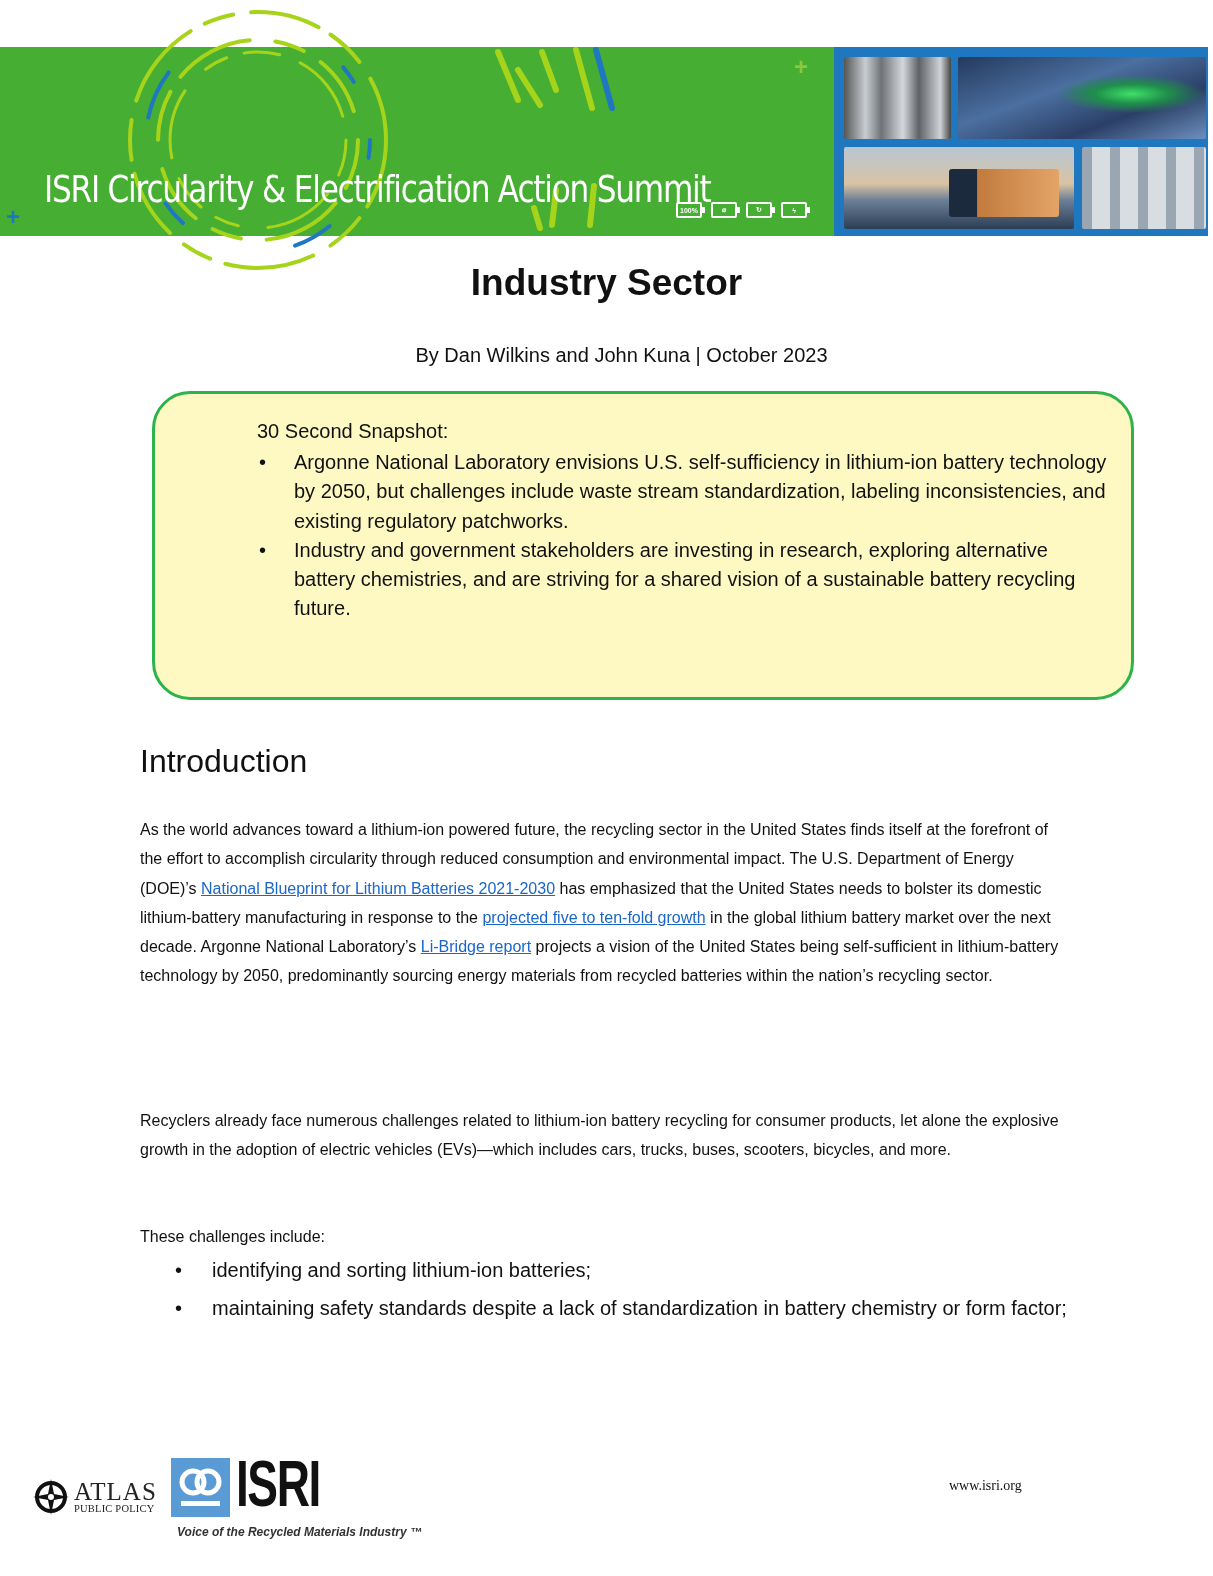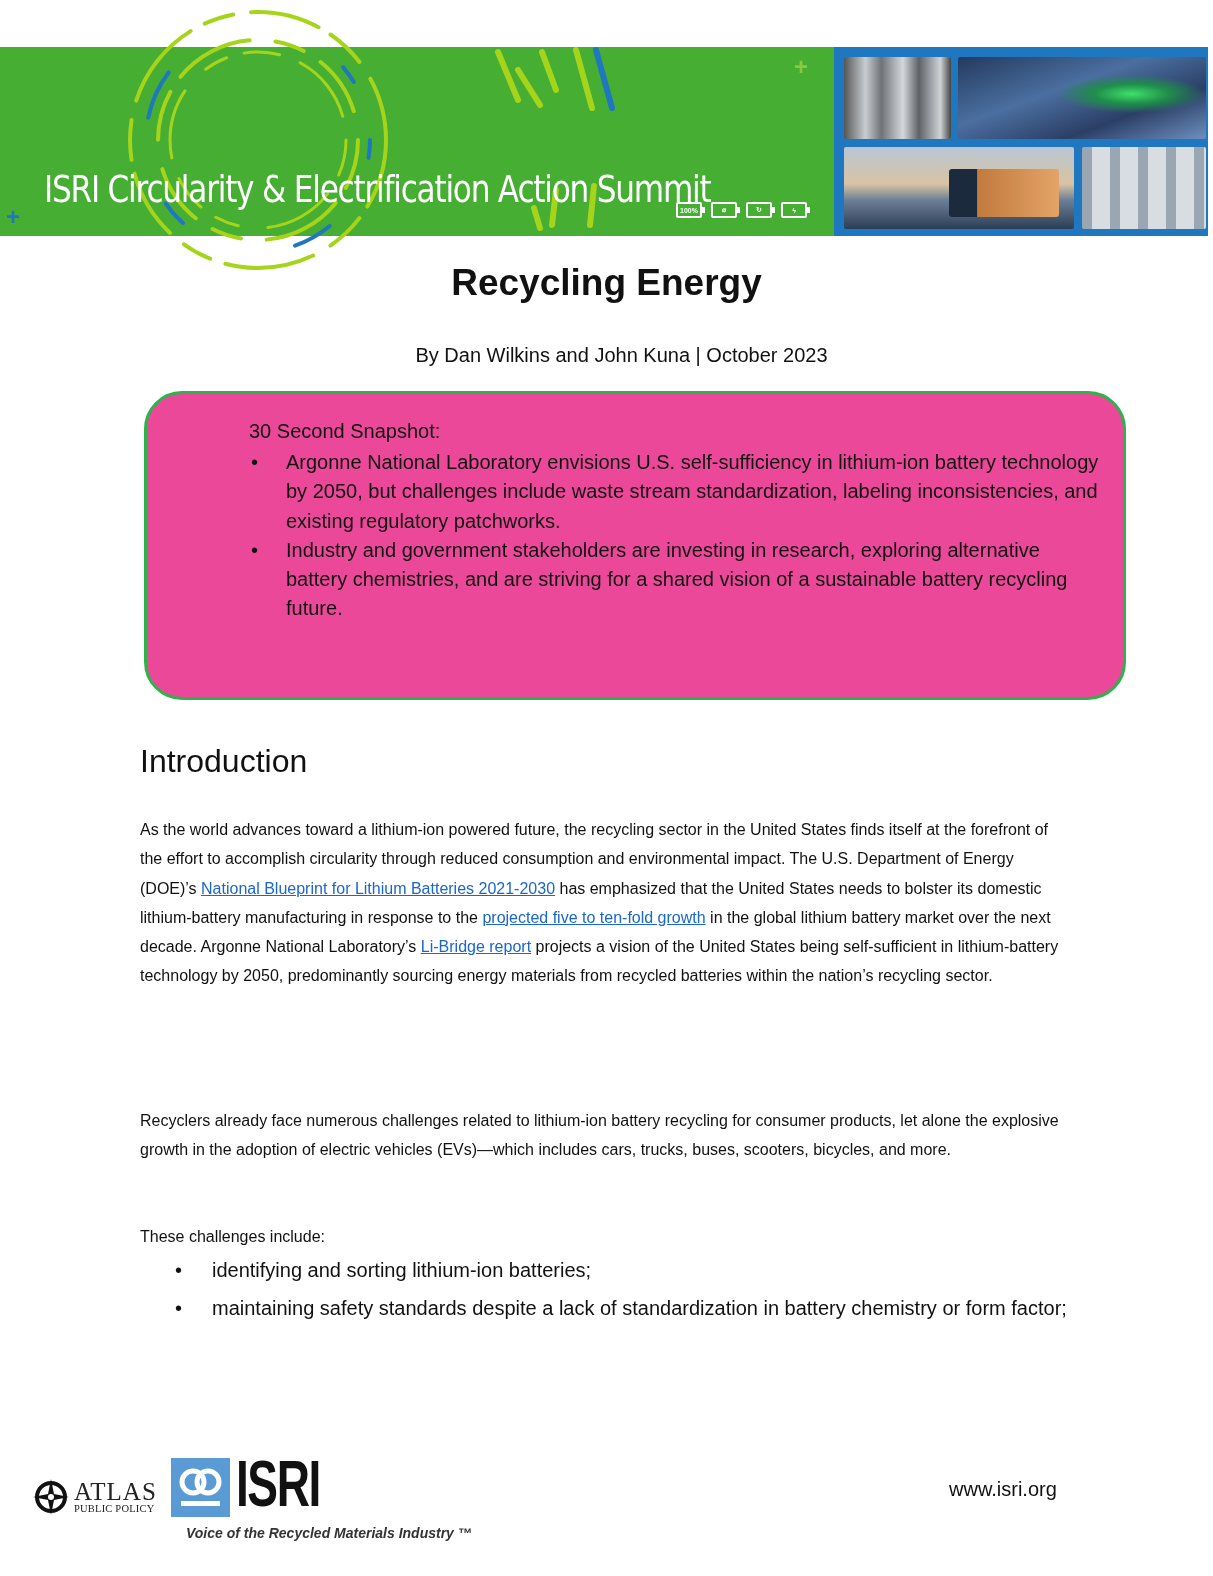--- a/index.html
+++ b/index.html
@@ -13,42 +13,42 @@
   .photo-panel { position:absolute; left:830px; top:47px; width:378px; height:189px; background:#1f78bf; border-left:4px solid #46ae32; box-sizing:border-box; }
   .photo { position:absolute; border-radius:2px; }
   .ph1 { left:10px; top:10px; width:107px; height:82px; background:linear-gradient(90deg,#555 0%,#c8cdd2 20%,#6f7378 35%,#d4d7db 55%,#5e6166 70%,#cfd3d6 90%,#444 100%); }
   .ph2 { left:124px; top:10px; width:248px; height:82px; background:radial-gradient(ellipse at 70% 45%, #3fe06a 0%, #1f8f4a 15%, transparent 30%), linear-gradient(160deg,#243a5e 0%,#4b6fa0 40%,#2b3f66 70%,#6d8fbf 100%); }
   .ph3 { left:10px; top:100px; width:230px; height:82px; background:linear-gradient(180deg,#b8c7d4 0%,#d9c3a3 45%,#6b7f96 65%,#2c3e55 100%); }
   .ph3 .truck { position:absolute; left:105px; top:22px; width:110px; height:48px; background:linear-gradient(90deg,#1c2a3e 0%,#1c2a3e 25%,#c27a3d 26%,#e3a468 100%); border-radius:3px; }
   .ph4 { left:248px; top:100px; width:124px; height:82px; background:repeating-linear-gradient(90deg,#9aa7b3 0px,#9aa7b3 10px,#d8dde2 10px,#d8dde2 28px), linear-gradient(180deg,#c9d0d6,#7c8894); }
   .plus { position:absolute; color:#8dc63f; font-weight:bold; font-size:24px; }
   .doc-title { position:absolute; left:0; width:1213px; top:262px; text-align:center; font-size:37px; font-weight:bold; color:#111; }
   .byline { position:absolute; left:15px; width:1213px; top:344px; text-align:center; font-size:20px; color:#111; }
-  .snapshot { position:absolute; left:144px; top:391px; width:982px; height:309px; box-sizing:border-box; background:#ec4899; border:3px solid #2cb34a; border-radius:38px; }
+  .snapshot { position:absolute; left:152px; top:391px; width:982px; height:309px; box-sizing:border-box; background:#fef9c3; border:3px solid #2cb34a; border-radius:38px; }
   .snap-head { position:absolute; left:102px; top:26px; font-size:20px; color:#111; }
   .snap-list { position:absolute; left:104px; top:54px; width:850px; margin:0; padding:0; list-style:none; font-size:20px; line-height:29.3px; color:#111; }
   .snap-list li { position:relative; padding-left:35px; }
   .snap-list li::before { content:"\2022"; position:absolute; left:0; top:0; font-size:20px; }
   .h-intro { position:absolute; left:140px; top:743px; font-size:32px; font-weight:normal; color:#111; margin:0; }
   .body-p { position:absolute; left:140px; width:930px; font-size:16px; line-height:29.3px; color:#111; margin:0; }
   .p1 { top:815px; }
   .p2 { top:1106px; }
   .p3 { top:1222px; }
   a.link { color:#1a66c9; text-decoration:underline; }
   .chal-list { position:absolute; left:175px; top:1252px; width:900px; margin:0; padding:0; list-style:none; font-size:20px; color:#111; }
   .chal-list li { position:relative; padding-left:37px; line-height:37.5px; }
   .chal-list li::before { content:"\2022"; position:absolute; left:0; top:0; }
   .footer-logos { position:absolute; left:32px; top:1460px; height:80px; }
   .atlas { position:absolute; left:0; top:18px; display:flex; align-items:center; }
   .atlas-text { margin-left:4px; line-height:1; }
   .atlas-name { font-family:"Liberation Serif", serif; font-size:25px; letter-spacing:1px; color:#222; }
   .atlas-sub { font-family:"Liberation Serif", serif; font-size:10.5px; color:#222; letter-spacing:0.2px; }
   .isri-box { position:absolute; left:139px; top:-2px; width:59px; height:59px; background:#5b9bd5; }
   .isri-word { position:absolute; left:204px; top:-8px; font-family:"Liberation Sans", sans-serif; font-weight:bold; font-size:64px; color:#111; letter-spacing:-2px; transform:scaleX(0.72); transform-origin:left top; line-height:1; }
-  .isri-tag { position:absolute; left:154px; top:65px; font-size:14px; font-style:italic; font-weight:bold; color:#333; white-space:nowrap; }
+  .isri-tag { position:absolute; left:145px; top:65px; font-size:12px; font-style:italic; font-weight:bold; color:#333; white-space:nowrap; }
   .site { position:absolute; left:949px; top:1478px; font-size:20px; color:#111; }
 </style>
 </head>
 <body>
 
 <div class="banner">
   <svg class="banner-deco" viewBox="0 0 830 280" style="top:-47px;">
     <g fill="none" stroke-linecap="round">
       <circle cx="258" cy="140" r="128" stroke="#a6d41b" stroke-width="4" stroke-dasharray="70 14 40 20 90 16 30 18"></circle>
       <circle cx="258" cy="140" r="112" stroke="#1f78bf" stroke-width="4" stroke-dasharray="18 80 40 120 26 90 50 200"></circle>
@@ -76,21 +76,21 @@
 </div>
 <div class="photo-panel">
   <div class="photo ph1"></div>
   <div class="photo ph2"></div>
   <div class="photo ph3">
       <div class="truck"></div>
     </div>
   <div class="photo ph4"></div>
 </div>
 
-<h1 class="doc-title" style="margin:0;">Recycling Energy</h1>
+<h1 class="doc-title" style="margin:0;">Industry Sector</h1>
 <div class="byline">By Dan Wilkins and John Kuna | October 2023</div>
 
 <div class="snapshot">
   <div class="snap-head">30 Second Snapshot:</div>
   <ul class="snap-list">
     <li>Argonne National Laboratory envisions U.S. self-sufficiency in lithium-ion battery technology by 2050, but challenges include waste stream standardization, labeling inconsistencies, and existing regulatory patchworks.</li>
     <li>Industry and government stakeholders are investing in research, exploring alternative battery chemistries, and are striving for a shared vision of a sustainable battery recycling future.</li>
   </ul>
 </div>
 
@@ -118,13 +118,13 @@
   <div class="isri-box">
     <svg width="59" height="59" viewBox="0 0 59 59">
       <circle cx="22" cy="24" r="11" fill="none" stroke="#fff" stroke-width="5"></circle>
       <circle cx="37" cy="24" r="11" fill="none" stroke="#fff" stroke-width="5"></circle>
       <rect x="10" y="43" width="39" height="5" fill="#fff"></rect>
     </svg>
   </div>
   <div class="isri-word">ISRI</div>
   <div class="isri-tag">Voice of the Recycled Materials Industry ™</div>
 </div>
-<a class="site" style="text-decoration:none; font-family:Liberation Sans, sans-serif; font-size:20px;">www.isri.org</a>
+<a class="site" style="text-decoration:none; font-family:Liberation Serif, serif; font-size:14px;">www.isri.org</a>
 
 </body></html>

